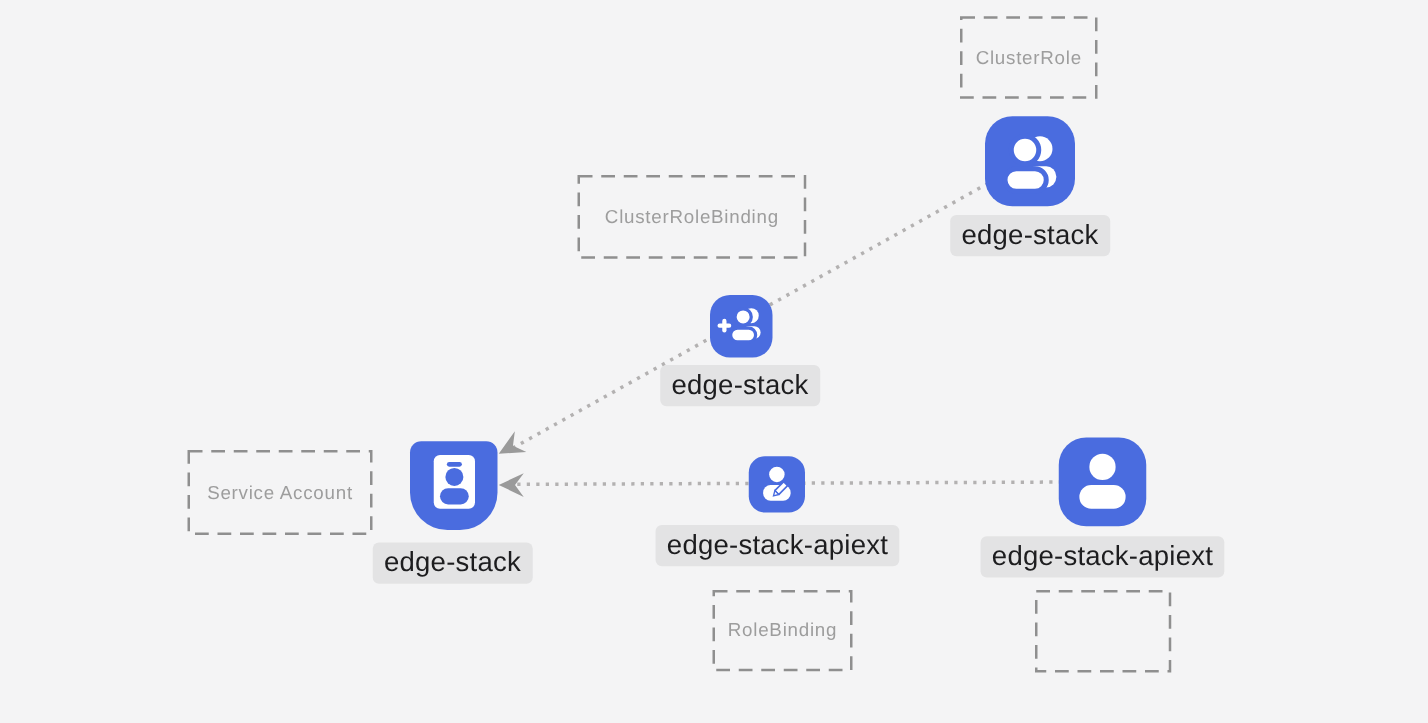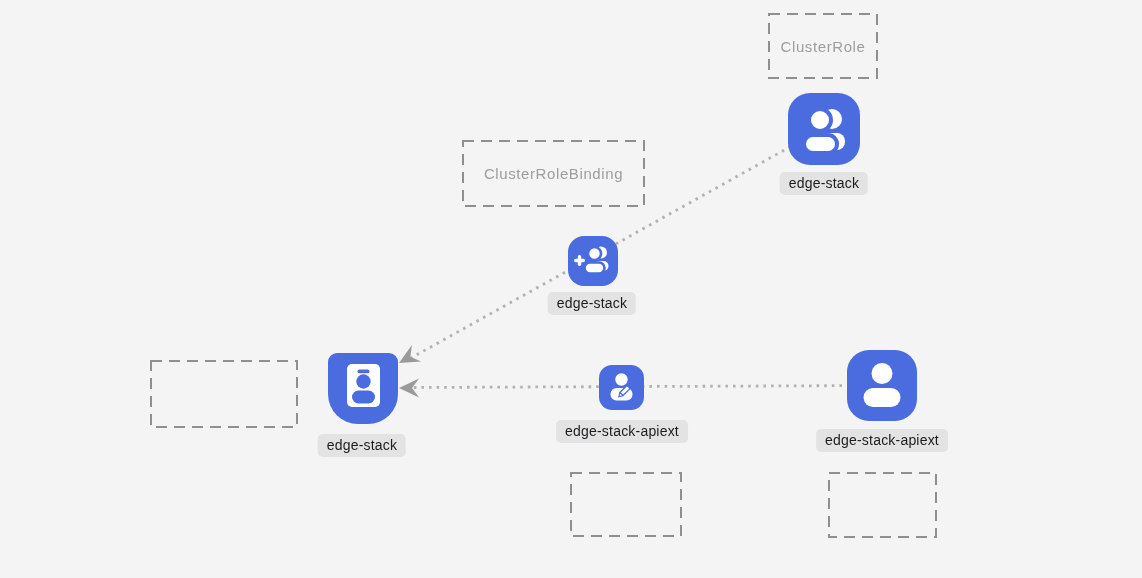--- a/index.html
+++ b/index.html
@@ -33,21 +33,21 @@
   .node{position:absolute;background:var(--blue);display:flex;align-items:center;justify-content:center;}
   #node-clusterrole{left:788px;top:93px;width:72px;height:72px;border-radius:22px;}
   #node-crb{left:568px;top:236px;width:50px;height:50px;border-radius:16px;}
   #node-sa{left:328px;top:353px;width:70px;height:71px;border-radius:9px 9px 30px 30px;}
   #node-rb{left:599px;top:365px;width:45px;height:45px;border-radius:13px;}
   #node-role{left:847px;top:350px;width:70px;height:71px;border-radius:22px;}
   
   .pill{
     position:absolute;transform:translateX(-50%);
     background:var(--pill-bg);color:var(--pill-text);
-    font-size:14px;letter-spacing:.2px;
+    font-size:22px;letter-spacing:.2px;
     padding:3px 9px 4px 9px;border-radius:5px;white-space:nowrap;
   }
   #pill-clusterrole{left:824px;top:172px;}
   #pill-crb{left:592px;top:292px;}
   #pill-sa{left:362px;top:434px;}
   #pill-rb{left:622px;top:420px;}
   #pill-role{left:882px;top:429px;}
 </style>
 </head>
 <body>
@@ -70,20 +70,22 @@
     </g>
 
     <g fill="#9a9a9a">
       <path d="M0 0 L20 -9.5 L13 0 L20 9.5 Z" transform="translate(399,363) rotate(-29)"></path>
       <path d="M0 0 L20 -9.5 L13 0 L20 9.5 Z" transform="translate(399,388)"></path>
     </g>
   </svg>
 
   <div class="tbox-label" id="lbl-clusterrolebinding">ClusterRoleBinding</div>
   <div class="tbox-label" id="lbl-clusterrole">ClusterRole</div>
+  <div class="tbox-label" id="lbl-serviceaccount">Service Account</div>
+  <div class="tbox-label" id="lbl-rolebinding">RoleBinding</div>
 
   <div class="node" id="node-clusterrole">
     <svg width="72" height="72" viewBox="0 0 72 72">
       <circle cx="44" cy="26" r="10" fill="#fff"></circle>
       <rect x="33" y="40" width="24" height="17" rx="8" fill="#fff"></rect>
       <circle cx="32" cy="27" r="11" fill="#fff" stroke="#4a6cdf" stroke-width="4"></circle>
       <rect x="16" y="42" width="33" height="18" rx="9" fill="#fff" stroke="#4a6cdf" stroke-width="4"></rect>
     </svg>
   </div>
   <div class="pill" id="pill-clusterrole">edge-stack</div>

